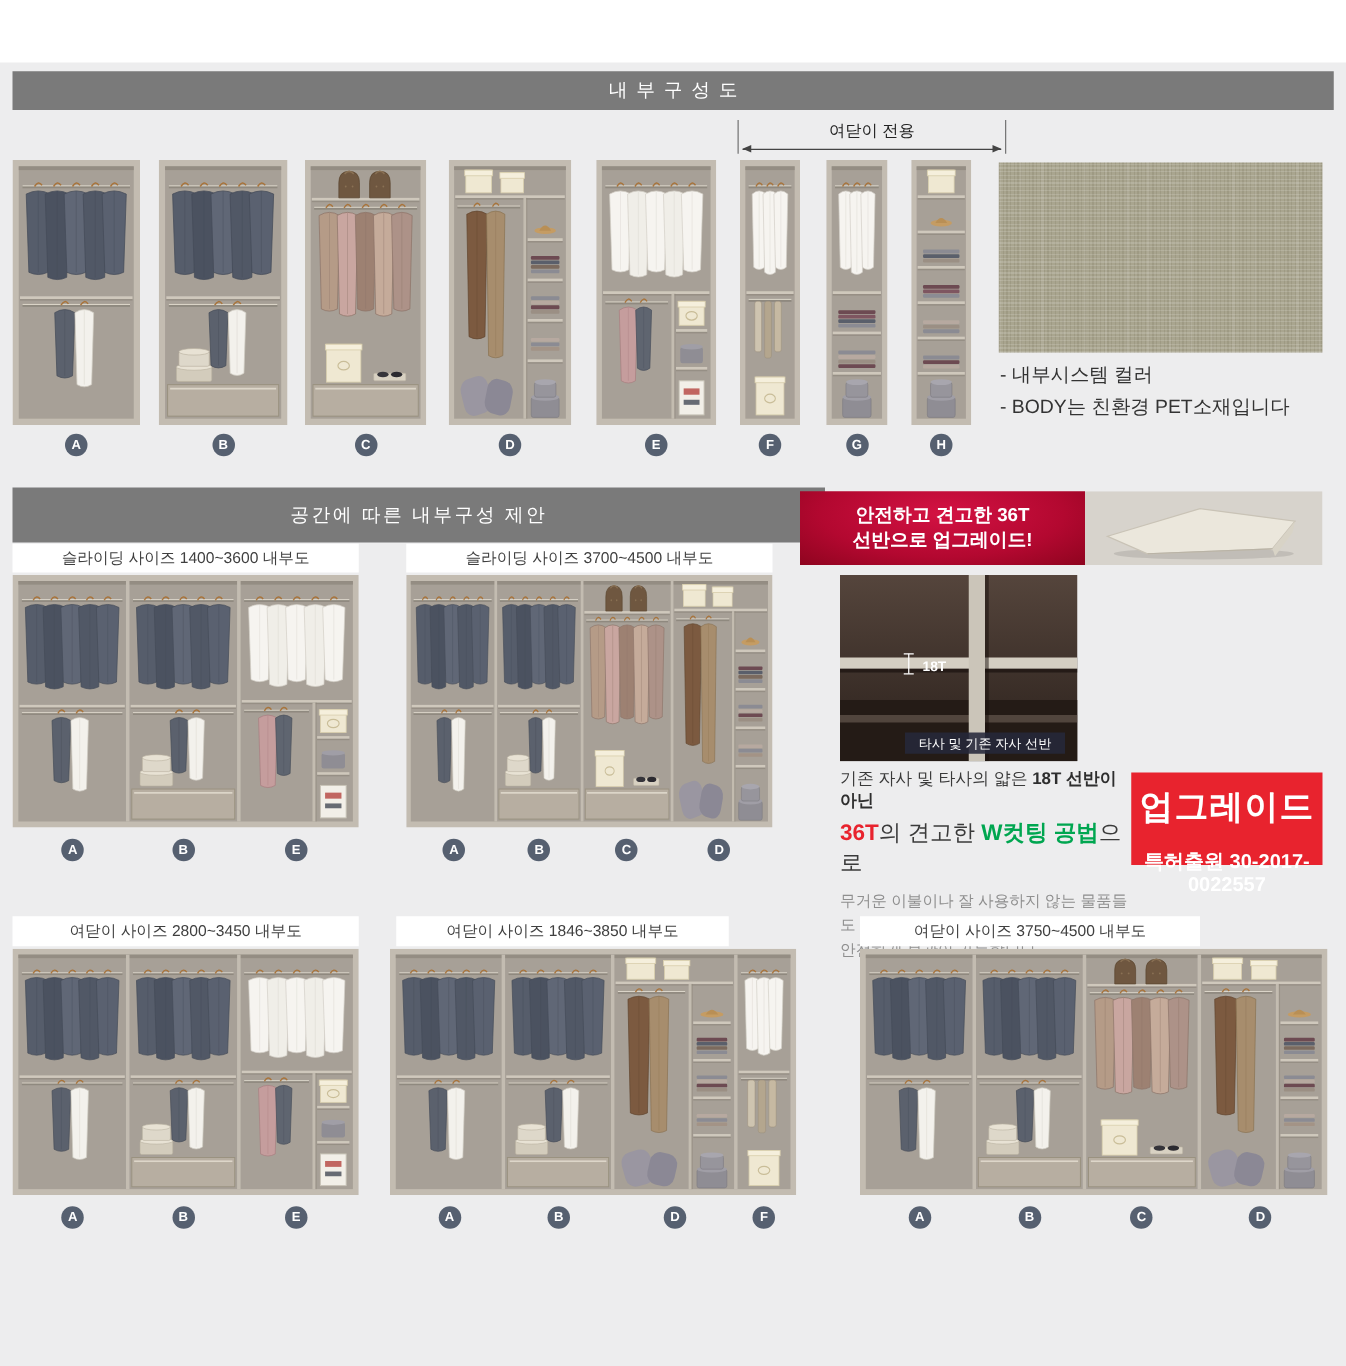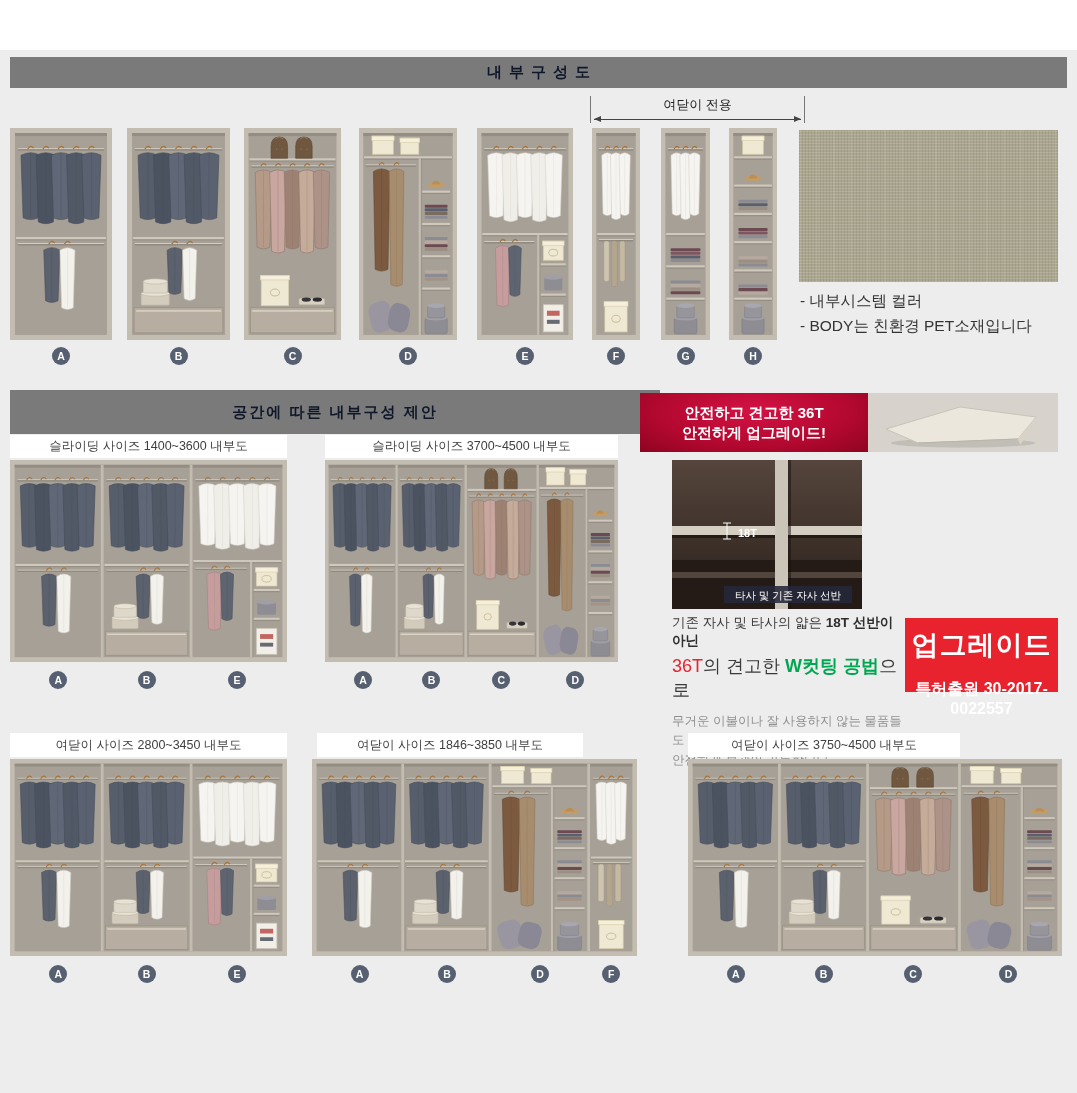--- a/index.html
+++ b/index.html
@@ -1,20 +1,20 @@
 <!DOCTYPE html>
 <html><head>
 <meta charset="utf-8">
 <style>
   html,body{margin:0;padding:0;background:#fff;}
   .stage{position:relative;width:1077px;height:1093px;background:#fff;
          font-family:"Liberation Sans",sans-serif;overflow:hidden;}
   .canvas{position:absolute;left:0;top:50px;width:1077px;height:1043px;background:#ededee;}
   .abs{position:absolute;}
-  .secbar{background:#7a7a7a;color:#0f172a;font-weight:bold;display:flex;align-items:center;justify-content:center;}
+  .secbar{background:#7a7a7a;color:#ffffff;font-weight:normal;display:flex;align-items:center;justify-content:center;}
   #header1{left:10px;top:57px;width:1057px;height:31px;font-size:15px;letter-spacing:7px;padding-left:7px;box-sizing:border-box;}
   #header2{left:10px;top:390px;width:650px;height:44px;font-size:15px;letter-spacing:2px;}
   
   #arrow-widget{left:590px;top:96px;width:187px;height:27px;border-left:1px solid #777;border-right:1px solid #777;padding-left:26px;}
   #arrow-widget .lbl{position:absolute;top:0;left:0;right:0;text-align:center;font-size:13px;color:#222;}
   #arrow-widget .line{position:absolute;left:3px;right:3px;bottom:3px;border-top:1px solid #444;}
   #arrow-widget .line:before,#arrow-widget .line:after{content:"";position:absolute;top:-4px;border-top:3.5px solid transparent;border-bottom:3.5px solid transparent;}
   #arrow-widget .line:before{left:0;border-right:7px solid #444;}
   #arrow-widget .line:after{right:0;border-left:7px solid #444;}
   
@@ -39,21 +39,21 @@
   #banner{left:640px;top:393px;width:228px;height:59px;color:#fff;font-weight:bold;font-size:15px;line-height:20px;
           text-align:center;display:flex;flex-direction:column;align-items:center;justify-content:center;
           background:radial-gradient(ellipse at 50% 30%,#d31243 0%,#b30830 60%,#8e041f 100%);}
   #shelf-product{left:868px;top:393px;width:190px;height:59px;}
   #cmp-old{left:672px;top:460px;width:190px;height:149px;}
   #cmp-new{left:868px;top:460px;width:190px;height:149px;}
   #upgrade-desc{left:672px;top:614px;width:232px;}
   #upgrade-desc .l1{font-size:13.5px;color:#3a3a3a;}
   #upgrade-desc .l1 b{color:#2e2e2e;}
   #upgrade-desc .l2{font-size:18px;color:#3a3a3a;margin-top:4px;}
-  #upgrade-desc .l2 .red{color:#e8232e;font-weight:normal;}
+  #upgrade-desc .l2 .red{color:#e8232e;font-weight:bold;}
   #upgrade-desc .l2 .green{color:#00a650;font-weight:bold;}
   #upgrade-desc .small{margin-top:10px;font-size:12.5px;color:#8f8f8f;line-height:1.55;}
   #stamp{left:905px;top:618px;width:153px;height:74px;background:#e8232e;color:#fff;text-align:center;}
   #stamp .t{font-size:27px;font-weight:800;letter-spacing:1px;margin-top:9px;}
   #stamp .s{font-size:16px;font-weight:bold;margin-top:16px;}
   svg text{font-family:"Liberation Sans",sans-serif;}
 </style>
 </head>
 <body>
 
@@ -685,21 +685,21 @@
           <div class="mod-badge">C</div>
         </div>
         <div class="cell" style="flex-grow: 104; flex-basis: 0px;">
           <div class="mod-badge">D</div>
         </div>
       </div>
   </div>
 
   <div id="banner" class="abs">
     <div>안전하고 견고한 36T</div>
-    <div>안전하게 업그레이드!</div>
+    <div>선반으로 업그레이드!</div>
   </div>
   <div id="shelf-product" class="abs"><svg viewBox="0 0 190 59" width="100%" height="100%">
 <rect width="190" height="59" fill="#d7d3cc"></rect>
 <ellipse cx="95" cy="50" rx="72" ry="4.5" fill="rgba(0,0,0,0.10)"></ellipse>
 <polygon points="18,36 92,14 168,24 150,46 50,50" fill="#ebe7dc" stroke="#c9c3b6" stroke-width="1"></polygon>
 <polygon points="150,46 168,24 166,33 152,52" fill="#d8d3c6"></polygon>
 <path d="M 50,50 L 150,46" stroke="#b9b3a6" stroke-width="1" fill="none"></path>
 </svg></div>
   <div id="cmp-old" class="abs"><svg viewBox="0 0 190 149" width="100%" height="100%">
 <defs>

